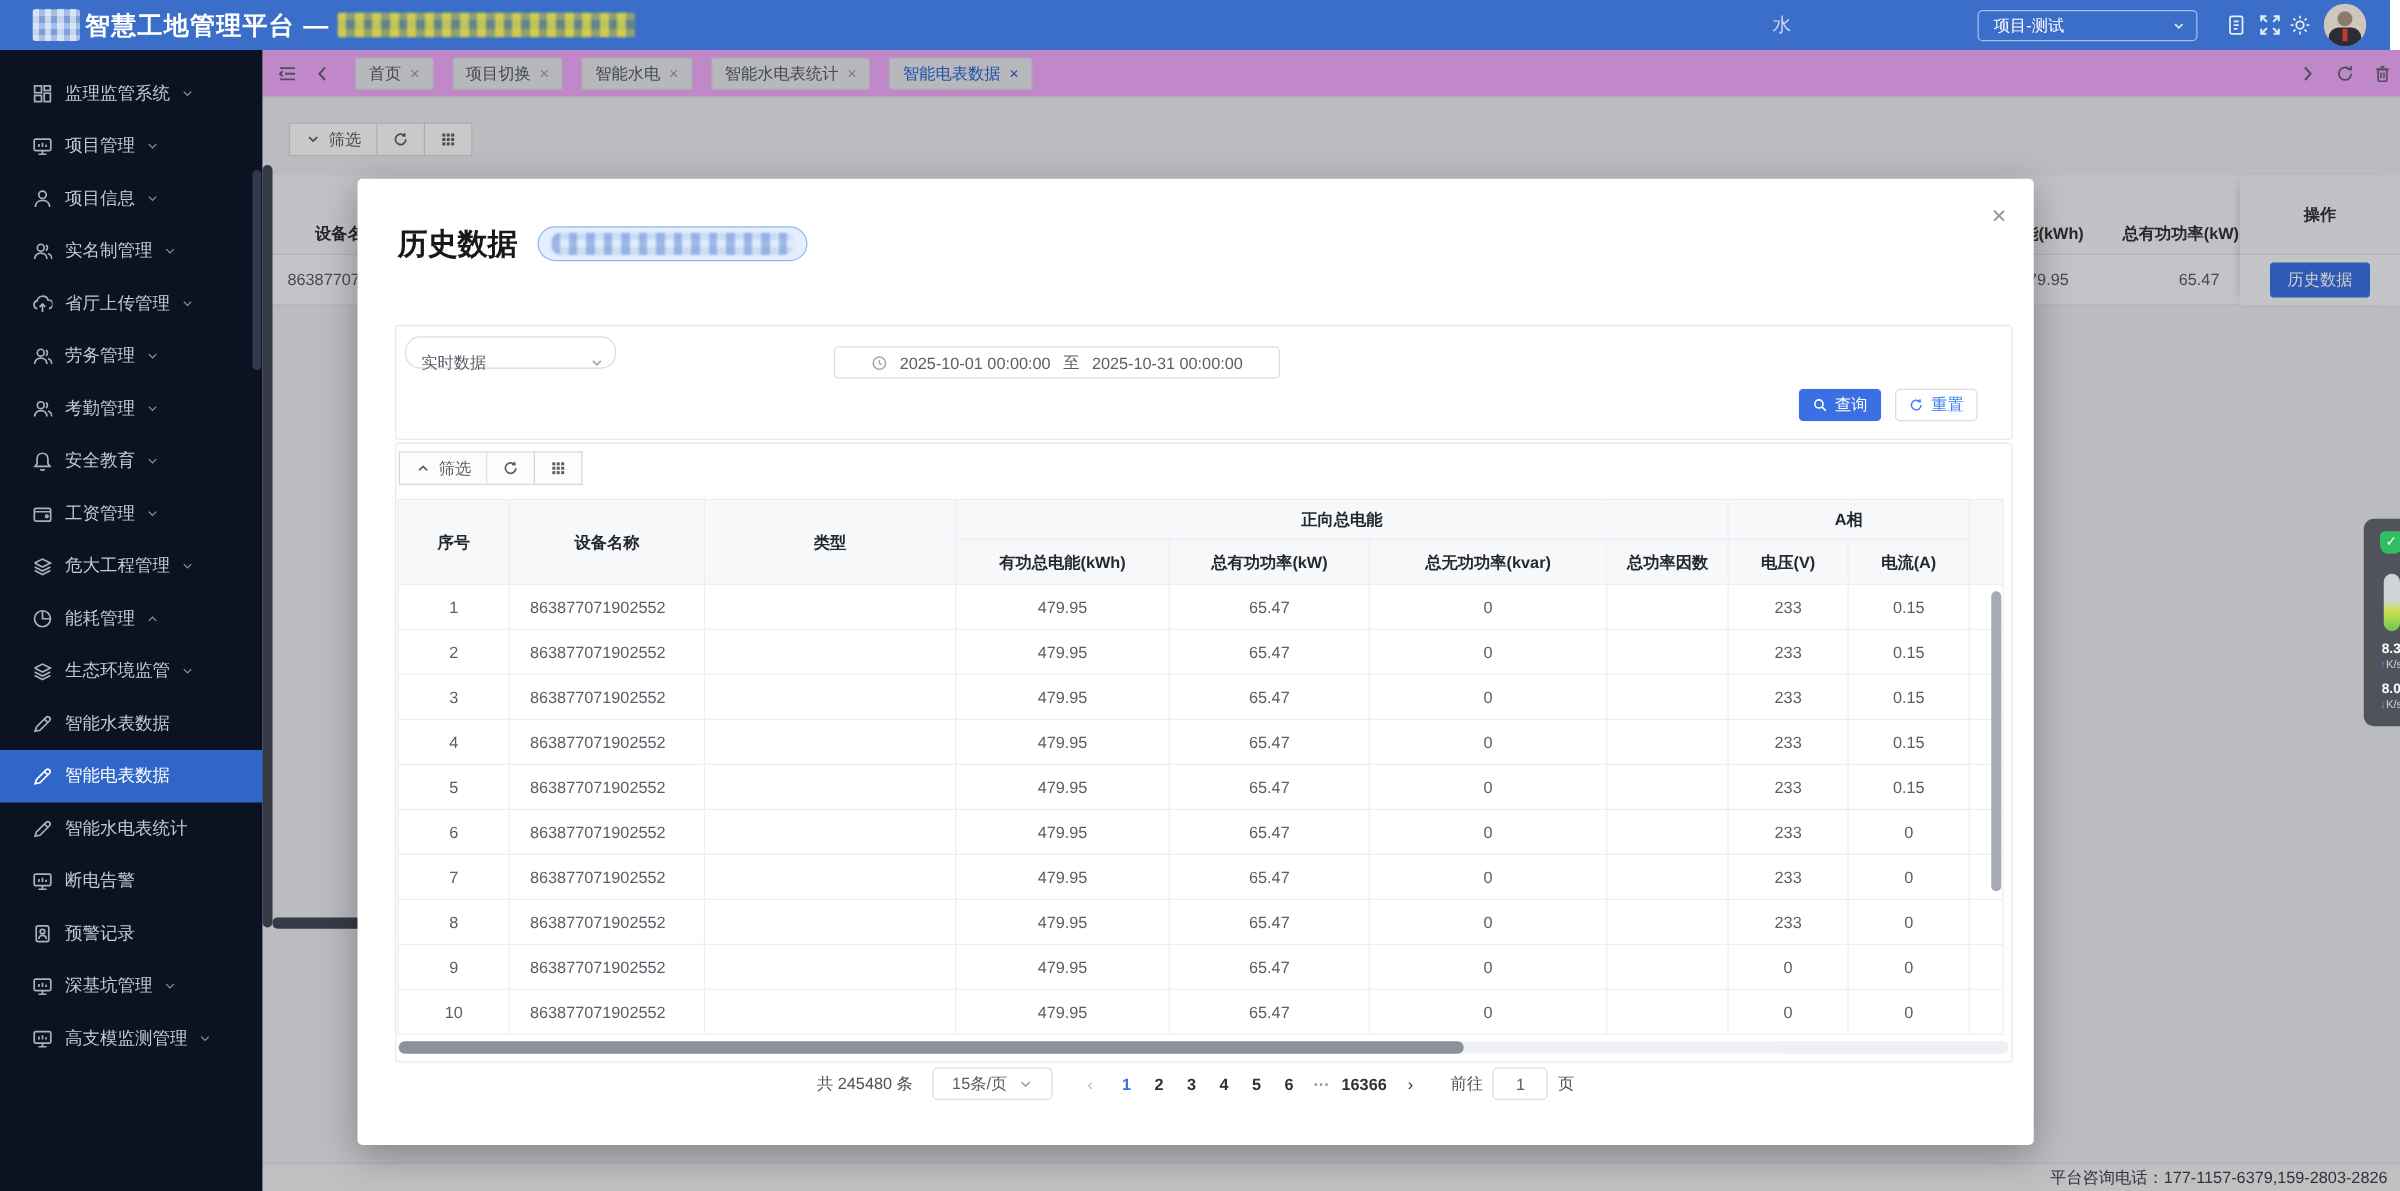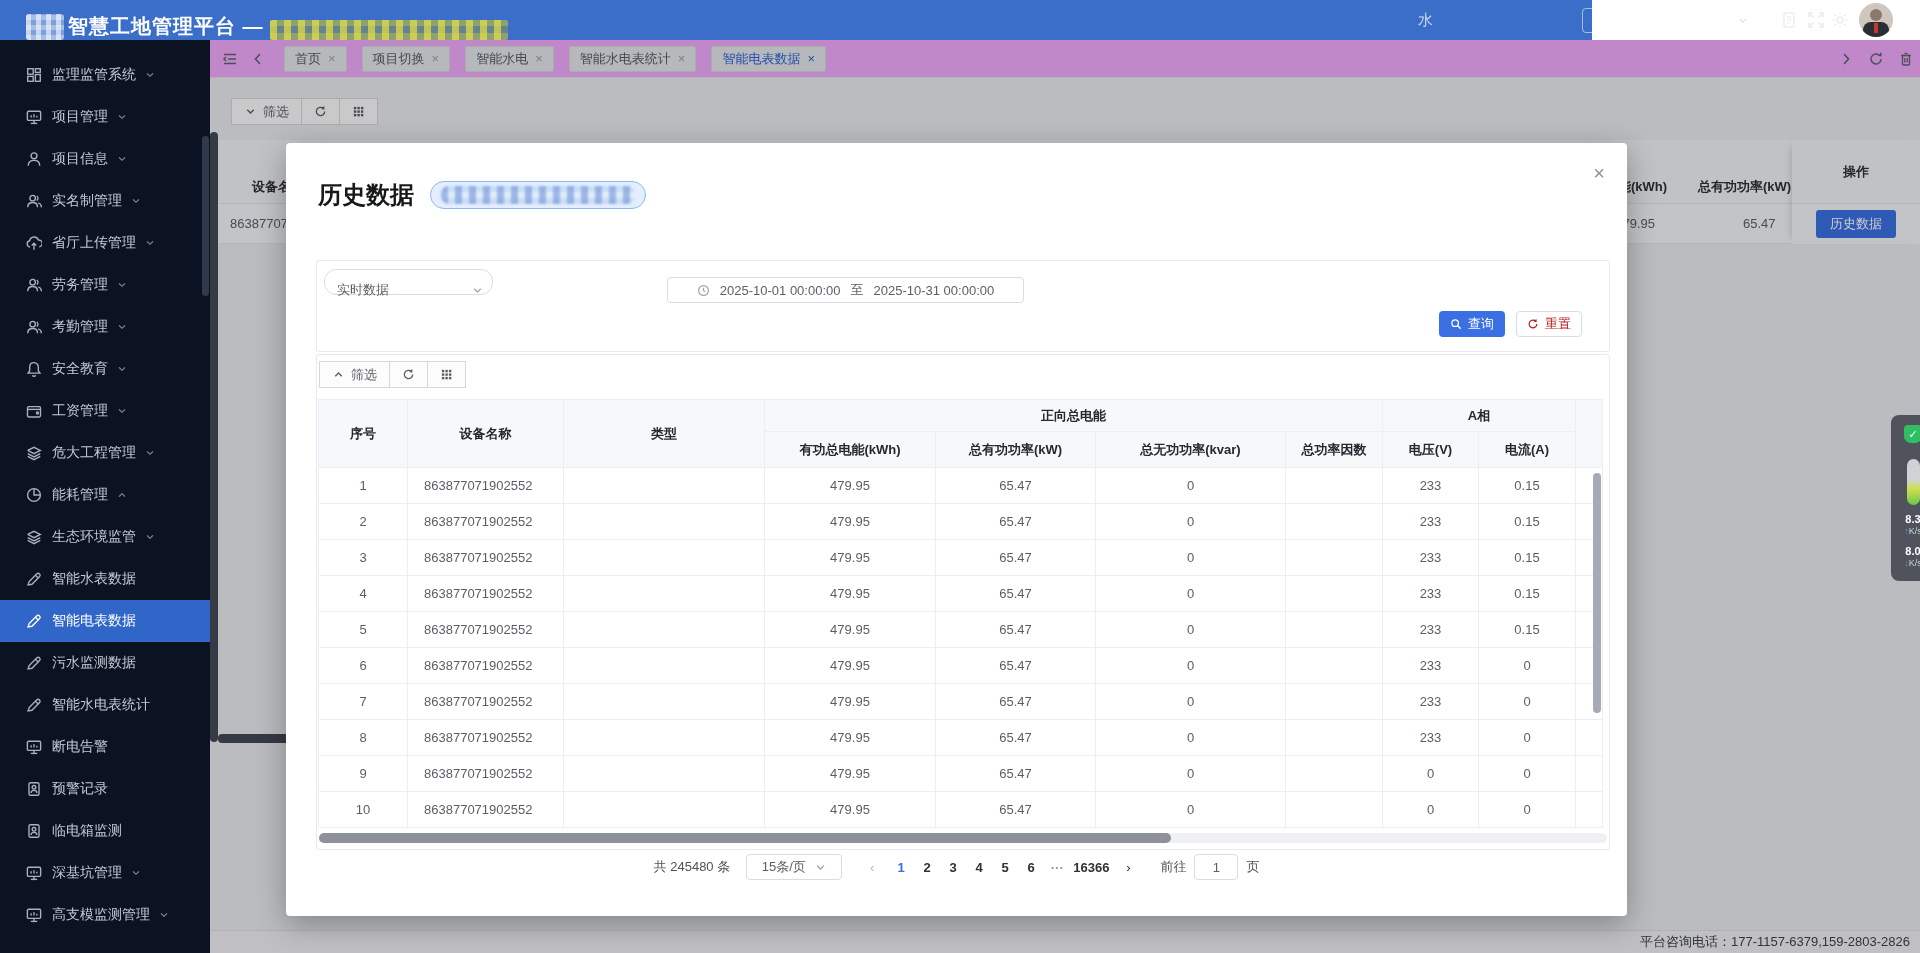--- a/index.html
+++ b/index.html
@@ -1,22 +1,22 @@
 <!DOCTYPE html>
 <html><head>
 <meta charset="utf-8">
 <style>
   * { margin:0; padding:0; box-sizing:border-box; }
   html,body { width:1920px; height:953px; overflow:hidden; background:#fff;
     font-family:"Liberation Sans","DejaVu Sans",sans-serif; }
   .abs { position:absolute; }
 
   
-  #app-header { position:absolute; left:0; top:0; width:1592px; height:40px;
-    background:#3a6ec8; display:flex; align-items:flex-end; z-index:30; }
+  #app-header { position:absolute; left:0; top:0; width:1912px; height:40px;
+    background:#3a6ec8; display:flex; align-items:center; z-index:30; }
   .logo-mosaic { width:38px; height:26px; margin-left:26px; border-radius:3px;
     background:
       repeating-linear-gradient(90deg, rgba(255,255,255,.65) 0 5px, rgba(255,255,255,.2) 5px 10px),
       repeating-linear-gradient(0deg, rgba(230,238,250,.5) 0 5px, rgba(160,185,220,.35) 5px 10px);
     filter:blur(.6px); }
   .app-title { color:#fff; font-size:20px; font-weight:bold; margin-left:4px; letter-spacing:1px; white-space:nowrap; }
   .title-mosaic { width:238px; height:20px; margin-left:6px; border-radius:2px;
     background:
       repeating-linear-gradient(90deg, rgba(214,210,74,.85) 0 7px, rgba(130,150,90,.5) 7px 14px),
       repeating-linear-gradient(0deg, rgba(220,215,90,.6) 0 7px, rgba(90,120,170,.45) 7px 14px);
@@ -110,21 +110,21 @@
     background:#fff; display:flex; align-items:center; font-size:13px; color:#5a5e66; }
   #type-select { left:7px; top:8px; width:169px; padding:16px 8px 0 12px;border-radius:12px; }
   #type-select .grow { flex:1; }
   #date-range { left:350px; top:16px; width:357px; padding:0 10px; justify-content:center; gap:10px; }
   .ic-g { width:13px; height:13px; color:#a2a7b0; flex:0 0 13px; }
   .btn { height:26px; border-radius:4px; font-size:13px; display:inline-flex; align-items:center;
     justify-content:center; gap:6px; cursor:pointer; border:1px solid transparent;font-family:Liberation Serif, serif; }
   .btn .bi { width:12px; height:12px; }
   #search-btn { position:absolute; left:1122px; top:50px; width:66px; background:#3a70e3; color:#fff; }
   #reset-btn { position:absolute; left:1199px; top:50px; width:66px; background:#fff;
-    border-color:#d9dce3; color:#b91c1c; }
+    border-color:#d9dce3; color:#3b82f6; }
 
   #table-panel { left:30px; top:211px; width:1294px; height:496px; }
   #modal-toolbar { left:2px; top:6px; }
   #data-table { position:absolute; left:1px; top:44px; border-collapse:collapse; table-layout:fixed; font-size:13px; }
   #data-table th, #data-table td { border:1px solid #ebeef5; text-align:center; color:#5a5e66;
     overflow:hidden; white-space:nowrap; }
   #data-table th { background:#f7f8fa; color:#24292f; font-weight:bold; }
   #data-table thead tr:nth-child(1) th { height:32px; }
   #data-table thead tr:nth-child(2) th { height:36px; }
   #data-table td { height:36px; }
@@ -416,29 +416,20 @@
         </span>
         <span>智能电表数据</span>
       </div>
       <div class="side-item child">
         <span class="mi">
           <svg viewBox="0 0 14 14" fill="none" stroke="currentColor" stroke-width="1.2">
             <path d="M1.8 12.2l1-3L9.5 2.5a1.7 1.7 0 0 1 2.4 2.4L5.2 11.6l-3.4.6z"></path>
             <line x1="8.3" y1="3.7" x2="10.7" y2="6.1"></line>
           </svg>
         </span>
-        <span>污水监测数据</span>
-      </div>
-      <div class="side-item child">
-        <span class="mi">
-          <svg viewBox="0 0 14 14" fill="none" stroke="currentColor" stroke-width="1.2">
-            <path d="M1.8 12.2l1-3L9.5 2.5a1.7 1.7 0 0 1 2.4 2.4L5.2 11.6l-3.4.6z"></path>
-            <line x1="8.3" y1="3.7" x2="10.7" y2="6.1"></line>
-          </svg>
-        </span>
         <span>智能水电表统计</span>
       </div>
       <div class="side-item child">
         <span class="mi">
           <svg viewBox="0 0 14 14" fill="none" stroke="currentColor" stroke-width="1.2">
             <rect x="1.2" y="2" width="11.6" height="8" rx="1"></rect>
             <line x1="7" y1="10" x2="7" y2="12.6"></line>
             <line x1="4.2" y1="12.6" x2="9.8" y2="12.6"></line>
             <line x1="4.5" y1="7.5" x2="4.5" y2="5.5"></line>
             <line x1="7" y1="7.5" x2="7" y2="4.5"></line>
@@ -449,30 +440,20 @@
       </div>
       <div class="side-item child">
         <span class="mi">
           <svg viewBox="0 0 14 14" fill="none" stroke="currentColor" stroke-width="1.2">
             <rect x="2.6" y="1.5" width="8.8" height="11" rx="1.4"></rect>
             <circle cx="7" cy="5.5" r="1.6"></circle>
             <path d="M4.4 10.6c0-1.5 1.1-2.4 2.6-2.4s2.6.9 2.6 2.4"></path>
           </svg>
         </span>
         <span>预警记录</span>
-      </div>
-      <div class="side-item child">
-        <span class="mi">
-          <svg viewBox="0 0 14 14" fill="none" stroke="currentColor" stroke-width="1.2">
-            <rect x="2.6" y="1.5" width="8.8" height="11" rx="1.4"></rect>
-            <circle cx="7" cy="5.5" r="1.6"></circle>
-            <path d="M4.4 10.6c0-1.5 1.1-2.4 2.6-2.4s2.6.9 2.6 2.4"></path>
-          </svg>
-        </span>
-        <span>临电箱监测</span>
       </div>
       <div class="side-item">
         <span class="mi">
           <svg viewBox="0 0 14 14" fill="none" stroke="currentColor" stroke-width="1.2">
             <rect x="1.2" y="2" width="11.6" height="8" rx="1"></rect>
             <line x1="7" y1="10" x2="7" y2="12.6"></line>
             <line x1="4.2" y1="12.6" x2="9.8" y2="12.6"></line>
             <line x1="4.5" y1="7.5" x2="4.5" y2="5.5"></line>
             <line x1="7" y1="7.5" x2="7" y2="4.5"></line>
             <line x1="9.5" y1="7.5" x2="9.5" y2="6"></line>

